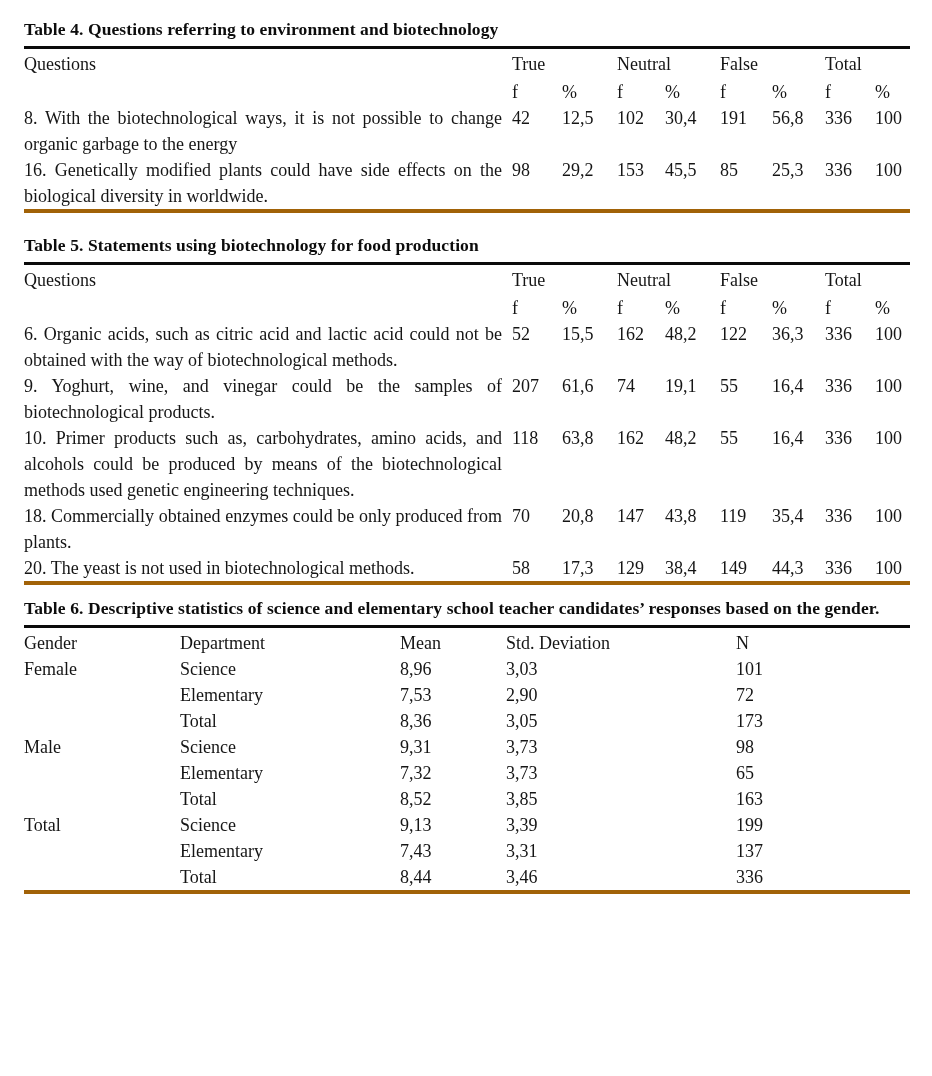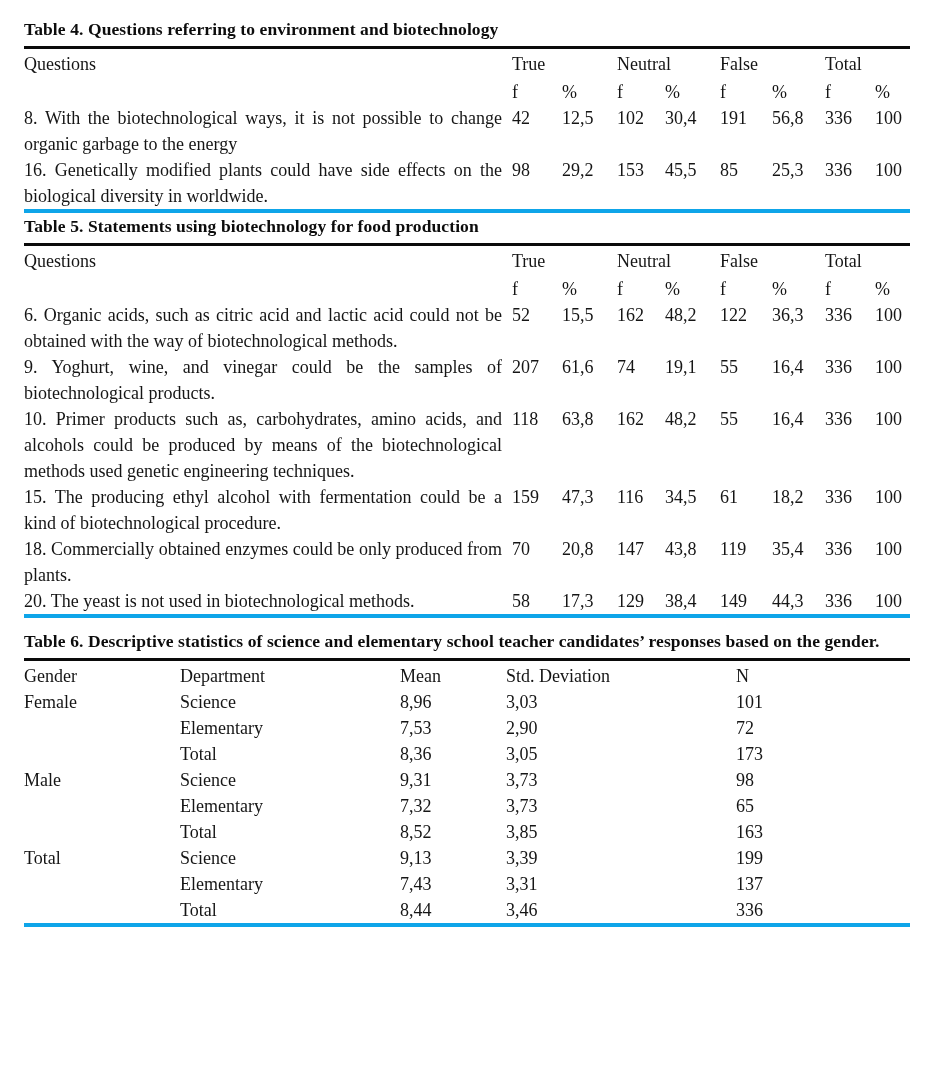--- a/index.html
+++ b/index.html
@@ -10,28 +10,28 @@
     color: #151515;
     overflow: hidden;
   }
   .page { padding: 16px 22px 0 24px; width: 932px; height: 1076px; }
 
   .tbl-title {
     font-size: 17.5px; font-weight: bold; line-height: 26px;
     color: #0c0c0c; letter-spacing: 0.1px;
     width: 886px; margin-bottom: 4px;
   }
-  .t5-title { }
+  .t5-title { margin-top: 19px; }
   .t6-title { margin-top: 10px; }
 
   table {
     border-collapse: collapse; table-layout: fixed;
     width: 886px;
     border-top: 3.5px solid #0a0a0a;
-    border-bottom: 4px solid #0ea5e9;
+    border-bottom: 4px solid #a16207;
   }
   th, td {
     font-size: 18px; font-weight: normal; text-align: left;
     vertical-align: top; line-height: 26px; padding: 0;
     white-space: nowrap; overflow: visible;
   }
   thead th { padding-top: 2px; }
   td.q, th.q {
     white-space: normal;
     text-align: justify;
@@ -160,31 +160,20 @@
         <td>100</td>
       </tr>
       <tr>
         <td class="q">10. Primer products such as, carbohydrates, amino acids, and alcohols could be produced by means of the biotechnological methods used genetic engineering techniques.</td>
         <td>118</td>
         <td>63,8</td>
         <td>162</td>
         <td>48,2</td>
         <td>55</td>
         <td>16,4</td>
-        <td>336</td>
-        <td>100</td>
-      </tr>
-      <tr>
-        <td class="q">15. The producing ethyl alcohol with fermentation could be a kind of biotechnological procedure.</td>
-        <td>159</td>
-        <td>47,3</td>
-        <td>116</td>
-        <td>34,5</td>
-        <td>61</td>
-        <td>18,2</td>
         <td>336</td>
         <td>100</td>
       </tr>
       <tr>
         <td class="q">18. Commercially obtained enzymes could be only produced from plants.</td>
         <td>70</td>
         <td>20,8</td>
         <td>147</td>
         <td>43,8</td>
         <td>119</td>

